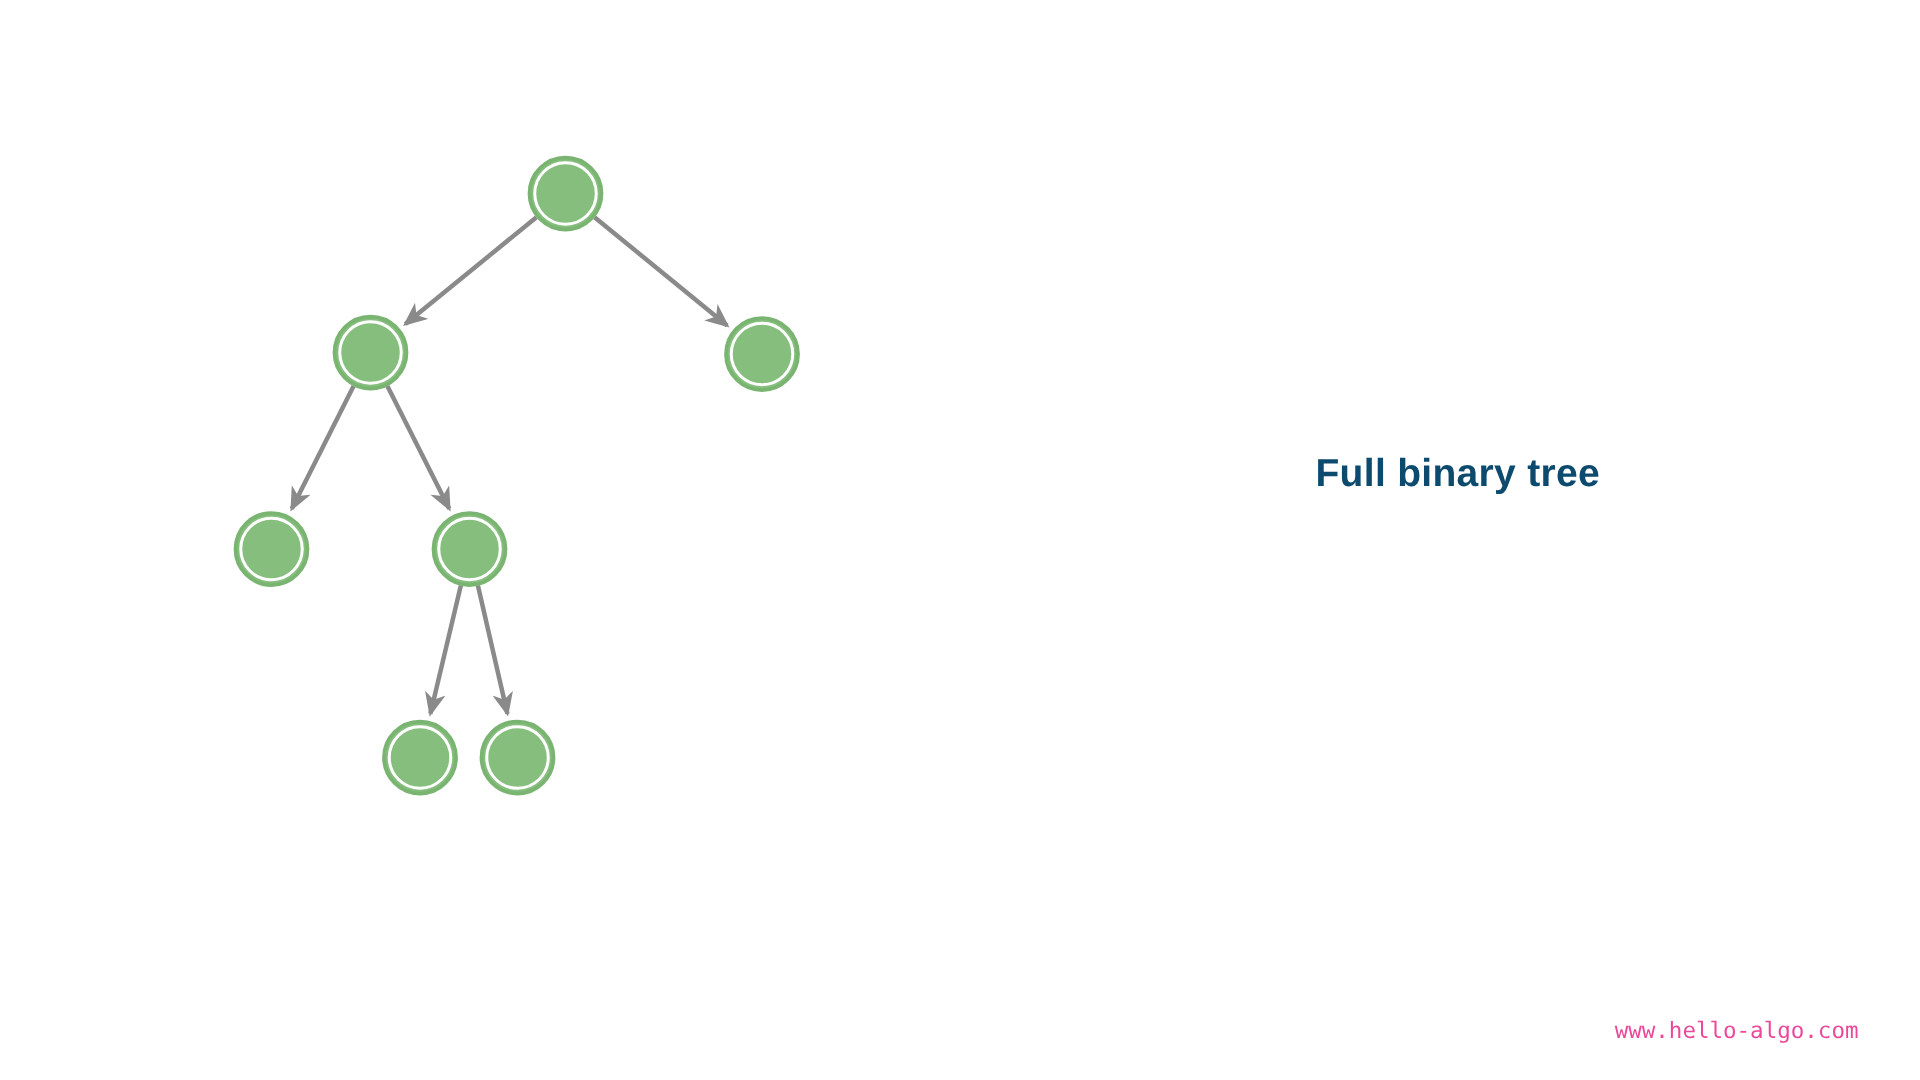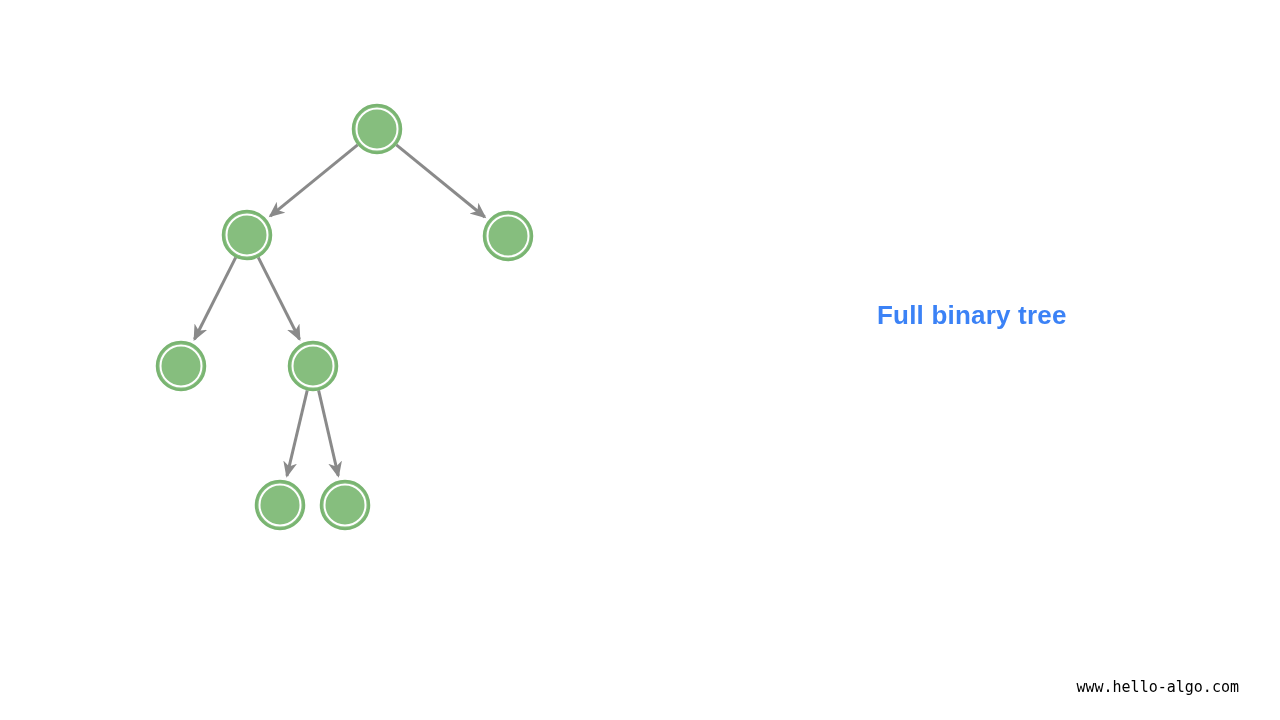--- a/index.html
+++ b/index.html
@@ -40,21 +40,21 @@
     color: #3a3a3a;
     white-space: pre;
   }
   .caption-box b { font-weight: 700; color: #333333; }
   .watermark {
     position: absolute;
     right: 41px;
     top: 678px;
     font-family: "DejaVu Sans Mono", monospace;
     font-size: 15px;
-    color: #000000;
+    color: #ec4899;
     white-space: nowrap;
   }
 </style>
 </head>
 <body>
 
 <div class="stage">
 
   <svg id="tree-svg" class="tree-svg" width="1280" height="720" viewBox="0 0 1280 720">
     <defs>
@@ -91,18 +91,18 @@
       <g>
         <circle cx="280" cy="505" r="24" fill="#86be7e" stroke="#79b471" stroke-width="2.5"></circle>
         <circle cx="280" cy="505" r="20.5" fill="none" stroke="#ffffff" stroke-width="2"></circle>
       </g>
       <g>
         <circle cx="345" cy="505" r="24" fill="#86be7e" stroke="#79b471" stroke-width="2.5"></circle>
         <circle cx="345" cy="505" r="20.5" fill="none" stroke="#ffffff" stroke-width="2"></circle>
       </g>
     </svg>
 
-  <div class="diagram-title" style="color: #3b82f6;">Full binary tree</div>
+  <div class="diagram-title" style="color: #0c4a6e;">Full binary tree</div>
 
 
   <div class="watermark">www.hello-algo.com</div>
 
 </div>
 
 </body></html>

